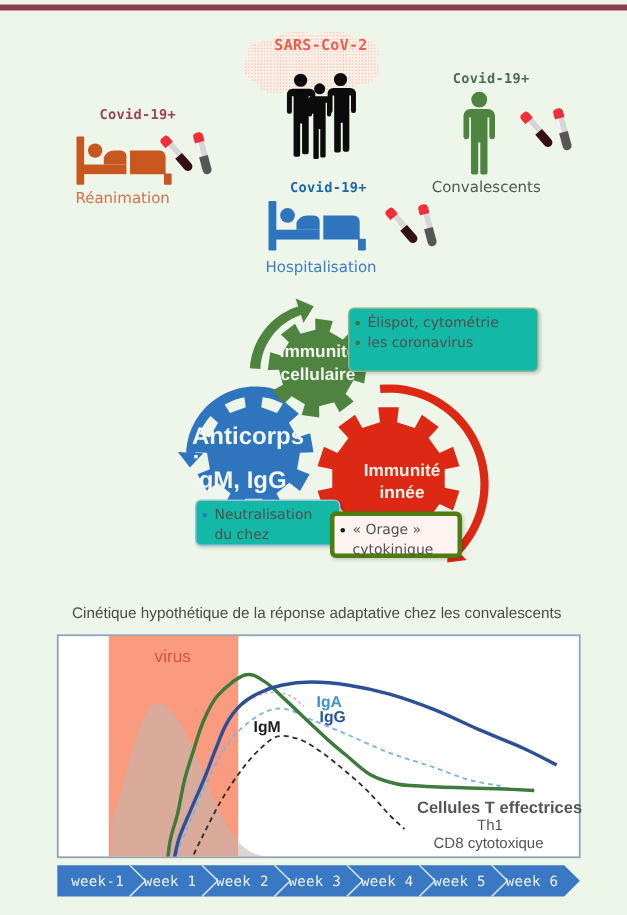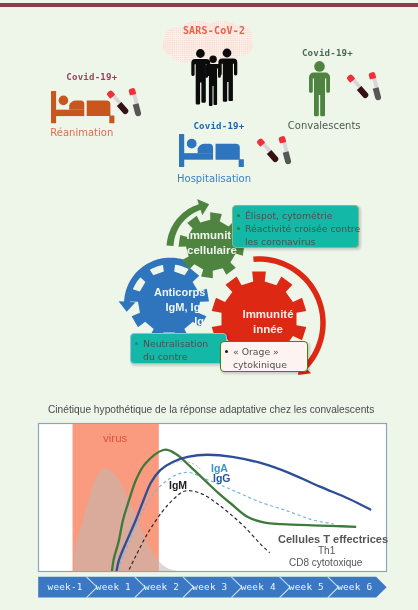--- a/index.html
+++ b/index.html
@@ -130,40 +130,40 @@
     <path id="arrow-red" d="M253.18 61.50L257.22 61.27L261.27 61.29L265.31 61.55L269.33 62.05L273.31 62.80L277.23 63.79L281.09 65.01L284.87 66.47L288.55 68.15L292.12 70.05L295.57 72.16L298.89 74.48L302.06 77.00L305.07 79.70L307.92 82.58L310.58 85.63L313.05 88.84L315.33 92.18L317.39 95.66L319.25 99.26L320.88 102.97L322.28 106.76L323.45 110.64L324.39 114.58L325.08 118.57L325.53 122.59L325.74 126.63L325.70 130.68L325.41 134.72L324.88 138.73L324.11 142.70L323.10 146.62L321.85 150.47L320.38 154.24L318.67 157.91L316.75 161.48L314.61 164.91L312.27 168.22L309.74 171.37L307.02 174.37L311.15 178.36L298.13 179.93L298.92 166.55L303.06 170.55L305.56 167.80L307.88 164.90L310.03 161.87L311.99 158.72L313.75 155.45L315.32 152.08L316.67 148.62L317.82 145.09L318.75 141.49L319.45 137.85L319.94 134.16L320.20 130.46L320.24 126.74L320.05 123.03L319.64 119.34L319.00 115.68L318.14 112.07L317.07 108.51L315.78 105.03L314.28 101.63L312.58 98.33L310.69 95.14L308.60 92.06L306.33 89.12L303.89 86.33L301.28 83.68L298.51 81.20L295.60 78.89L292.56 76.76L289.39 74.82L286.11 73.08L282.74 71.54L279.27 70.20L275.73 69.08L272.13 68.17L268.48 67.49L264.79 67.02L261.08 66.79L257.37 66.77L253.66 66.98Z" fill="#dd2814"></path>
     <path id="gear-green" d="M210.15 17.33L221.89 18.98L219.72 26.16L228.63 31.41L233.86 26.03L240.99 35.50L234.38 39.04L236.97 49.05L244.47 48.95L242.82 60.69L235.64 58.52L230.39 67.43L235.77 72.66L226.30 79.79L222.76 73.18L212.75 75.77L212.85 83.27L201.11 81.62L203.28 74.44L194.37 69.19L189.14 74.57L182.01 65.10L188.62 61.56L186.03 51.55L178.53 51.65L180.18 39.91L187.36 42.08L192.61 33.17L187.23 27.94L196.70 20.81L200.24 27.42L210.25 24.83Z" fill="#4e8340"></path>
     <path id="gear-blue" d="M162.60 67.51L175.40 67.51L174.17 76.43L184.69 80.26L189.48 72.64L199.28 80.86L192.61 86.91L198.20 96.60L206.78 93.85L209.00 106.44L200.00 106.78L198.06 117.81L206.39 121.20L200.00 132.28L192.89 126.76L184.31 133.95L188.51 141.92L176.50 146.29L174.60 137.49L163.40 137.49L161.50 146.29L149.49 141.92L153.69 133.95L145.11 126.76L138.00 132.28L131.61 121.20L139.94 117.81L138.00 106.78L129.00 106.44L131.22 93.85L139.80 96.60L145.39 86.91L138.72 80.86L148.52 72.64L153.31 80.26L163.83 76.43Z" fill="#2f75be"></path>
     <path id="gear-red" d="M252.09 76.50L265.91 76.50L264.71 86.43L276.46 90.25L281.33 81.51L292.51 89.64L285.70 96.96L292.97 106.96L302.04 102.75L306.31 115.90L296.49 117.82L296.49 130.18L306.31 132.10L302.04 145.25L292.97 141.04L285.70 151.04L292.51 158.36L281.33 166.49L276.46 157.75L264.71 161.57L265.91 171.50L252.09 171.50L253.29 161.57L241.54 157.75L236.67 166.49L225.49 158.36L232.30 151.04L225.03 141.04L215.96 145.25L211.69 132.10L221.51 130.18L221.51 117.82L211.69 115.90L215.96 102.75L225.03 106.96L232.30 96.96L225.49 89.64L236.67 81.51L241.54 90.25L253.29 86.43Z" fill="#dd2814"></path>
   </svg>
 
   <div class="abs gear-text" style="left:170px;top:228px;width:84px;text-align:center;color:#f0f6ee;font-size:11.5px;line-height:14.5px;">
     <div>Immunité</div>
     <div>cellulaire</div>
   </div>
-  <div class="abs gear-text" style="left:128px;top:285px;width:84px;text-align:right;color:#f0f6ee;font-size:11px;line-height:14.5px;">
+  <div class="abs gear-text" style="left:128px;top:285px;width:84px;text-align:left;color:#f0f6ee;font-size:16px;line-height:14.5px;">
     <div>Anticorps :</div>
     <div>IgM, IgG,</div>
     <div>IgA</div>
   </div>
   <div class="abs gear-text" style="left:226px;top:307px;width:84px;text-align:center;color:#fdeee8;font-size:11.5px;line-height:14.5px;">
     <div>Immunité</div>
     <div>innée</div>
   </div>
 
   <div class="abs callout" style="left:232px;top:205px;width:127px;height:43px;border:1px solid #8db58a;">
     <div class="bl"><span class="bul"></span><span>Élispot, cytométrie</span></div>
-    <div class="bl"><span class="bul"></span><span>Réactivité croisée contre</span></div>
+    <div class="bl"><span class="bul"></span></div>
     <div class="bl nb"><span>les coronavirus</span></div>
   </div>
   <div class="abs callout" style="left:83px;top:333px;width:97px;height:31px;border:1px solid #9cbedd;margin-left:47px;">
     <div class="bl"><span class="bul blue"></span><span>Neutralisation</span></div>
-    <div class="bl nb"><span>du contre</span></div>
-  </div>
-  <div class="abs callout" style="left:220px;top:341px;width:88px;height:31px;border:1px solid #4d7c0f;background:#fdf3f0;">
+    <div class="bl nb"><span>du chez</span></div>
+  </div>
+  <div class="abs callout" style="left:220px;top:341px;width:88px;height:31px;border:3px solid #4d7c0f;background:#fdf3f0;">
     <div class="bl"><span class="bul dark"></span><span>« Orage »</span></div>
     <div class="bl nb"><span>cytokinique</span></div>
   </div>
 
   <div class="abs" id="chart-title" style="left:48px;top:404px;font-family:'Liberation Sans',sans-serif;font-size:10.2px;color:#4a4a4a;">Cinétique hypothétique de la réponse adaptative chez les convalescents</div>
 
   <svg class="abs" id="chart-svg" style="left:0;top:0;" width="418" height="610" viewBox="0 0 418 610">
     <defs>
       <clipPath id="plotclip">
           <rect x="39" y="424" width="347" height="147"></rect>

